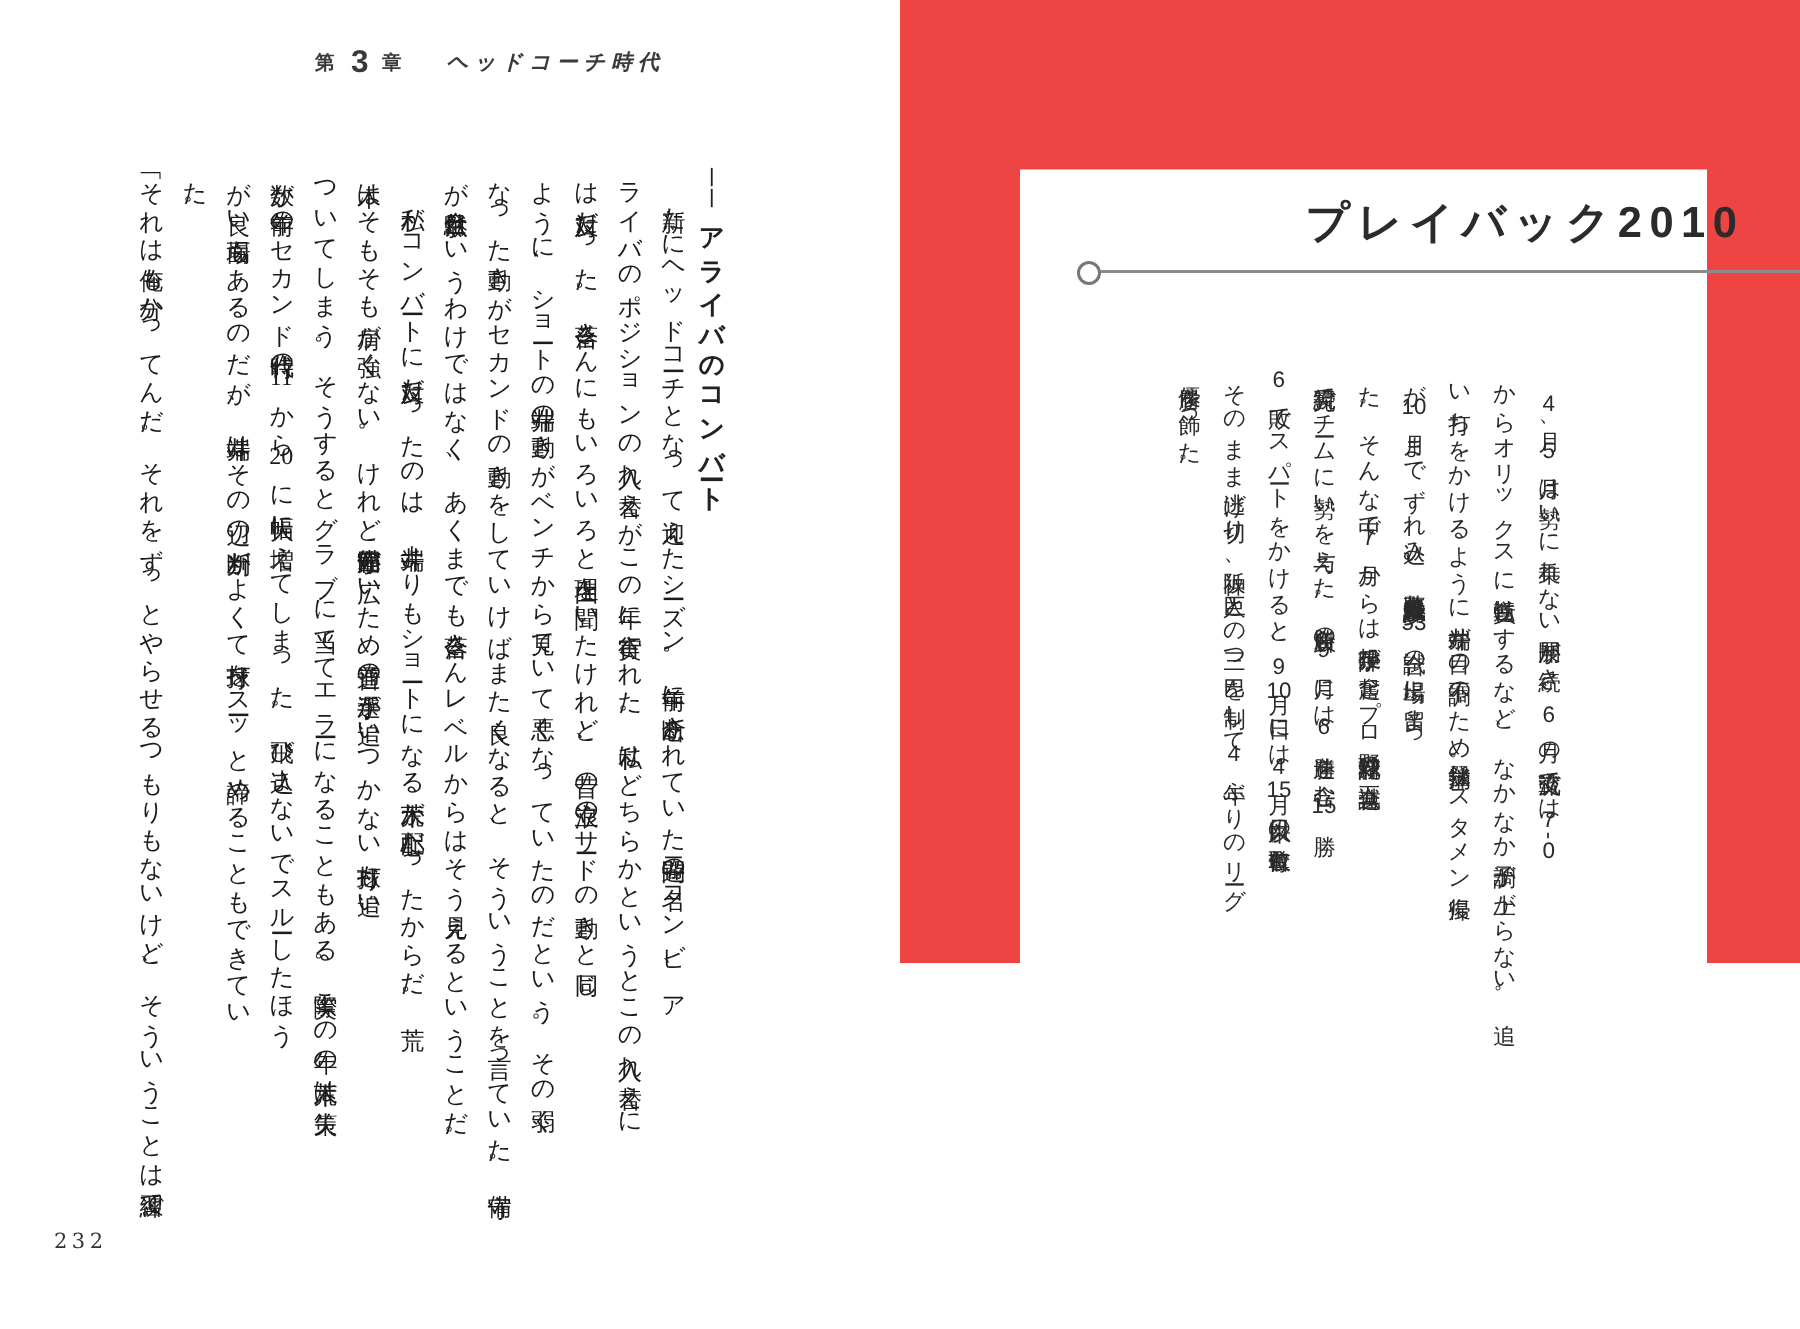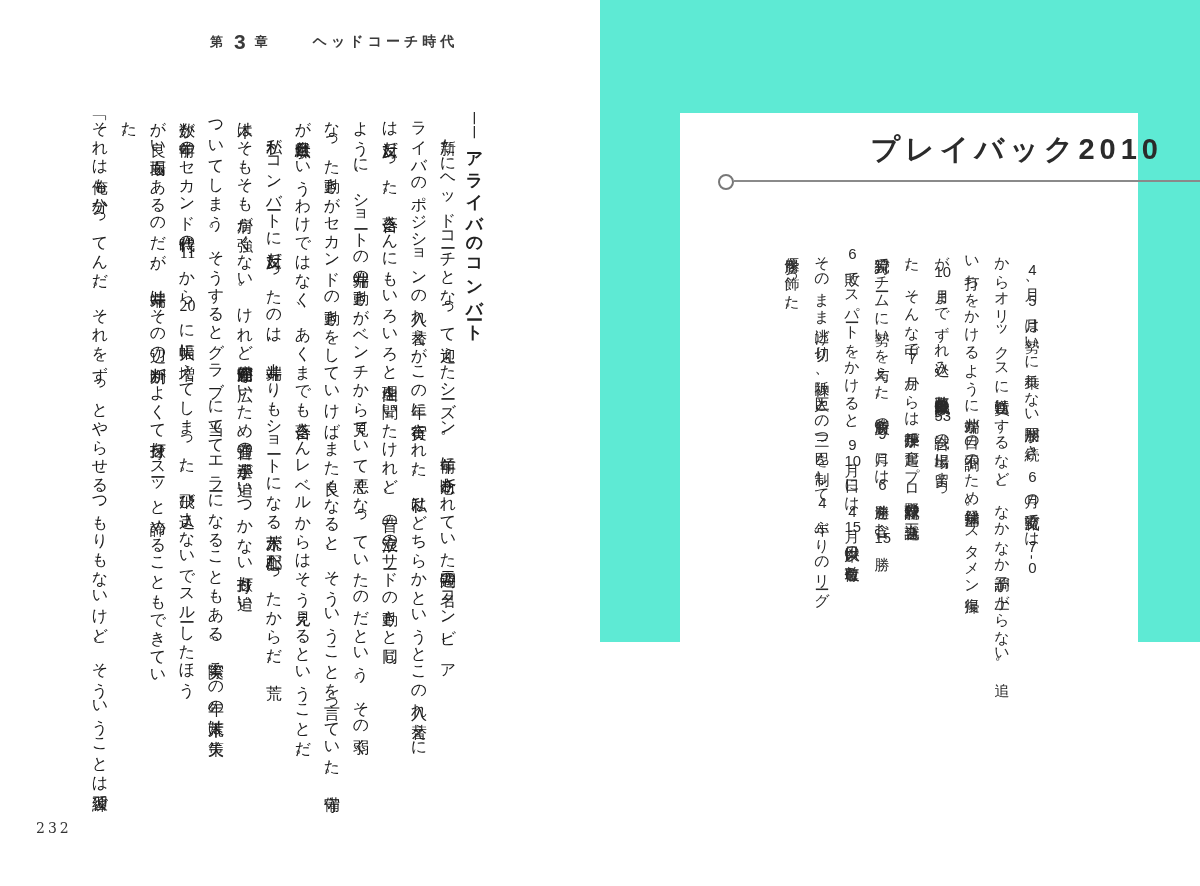--- a/index.html
+++ b/index.html
@@ -28,21 +28,21 @@
     position: absolute;
     left: 210px; top: 30px;
     display: flex;
     align-items: center;
     font-family: "Liberation Sans", sans-serif;
     color: #3a3a3a;
     font-weight: 600;
   }
   .chapter-header .ch-small { font-size: 13px; letter-spacing: 2px; }
   .chapter-header .ch-num   { font-size: 21px; margin: 0 9px; font-weight: 700; }
-  .chapter-header .ch-title { font-size: 14px; letter-spacing: 4px; margin-left: 43px; }
+  .chapter-header .ch-title { font-size: 14px; letter-spacing: 4px; margin-left: 28px; font-style: italic; }
 
   .section-heading {
     position: absolute;
     left: 466px; top: 112px;
     writing-mode: vertical-rl;
     text-orientation: mixed;
     font-family: "Liberation Sans", sans-serif;
     font-weight: 700;
     font-size: 17px;
     letter-spacing: 2px;
@@ -78,21 +78,21 @@
     font-size: 14px;
     letter-spacing: 3px;
     color: #333333;
   }
 
   
   .right-page {
     position: absolute;
     left: 600px; top: 0;
     width: 600px; height: 642px;
-    background: #5eead4;
+    background: #ef4444;
   }
   .white-box {
     position: absolute;
     left: 80px; top: 113px;
     width: 458px; height: 692px;
     background: #ffffff;
   }
   .box-title {
     position: absolute;
     top: 134px; right: 37px;

